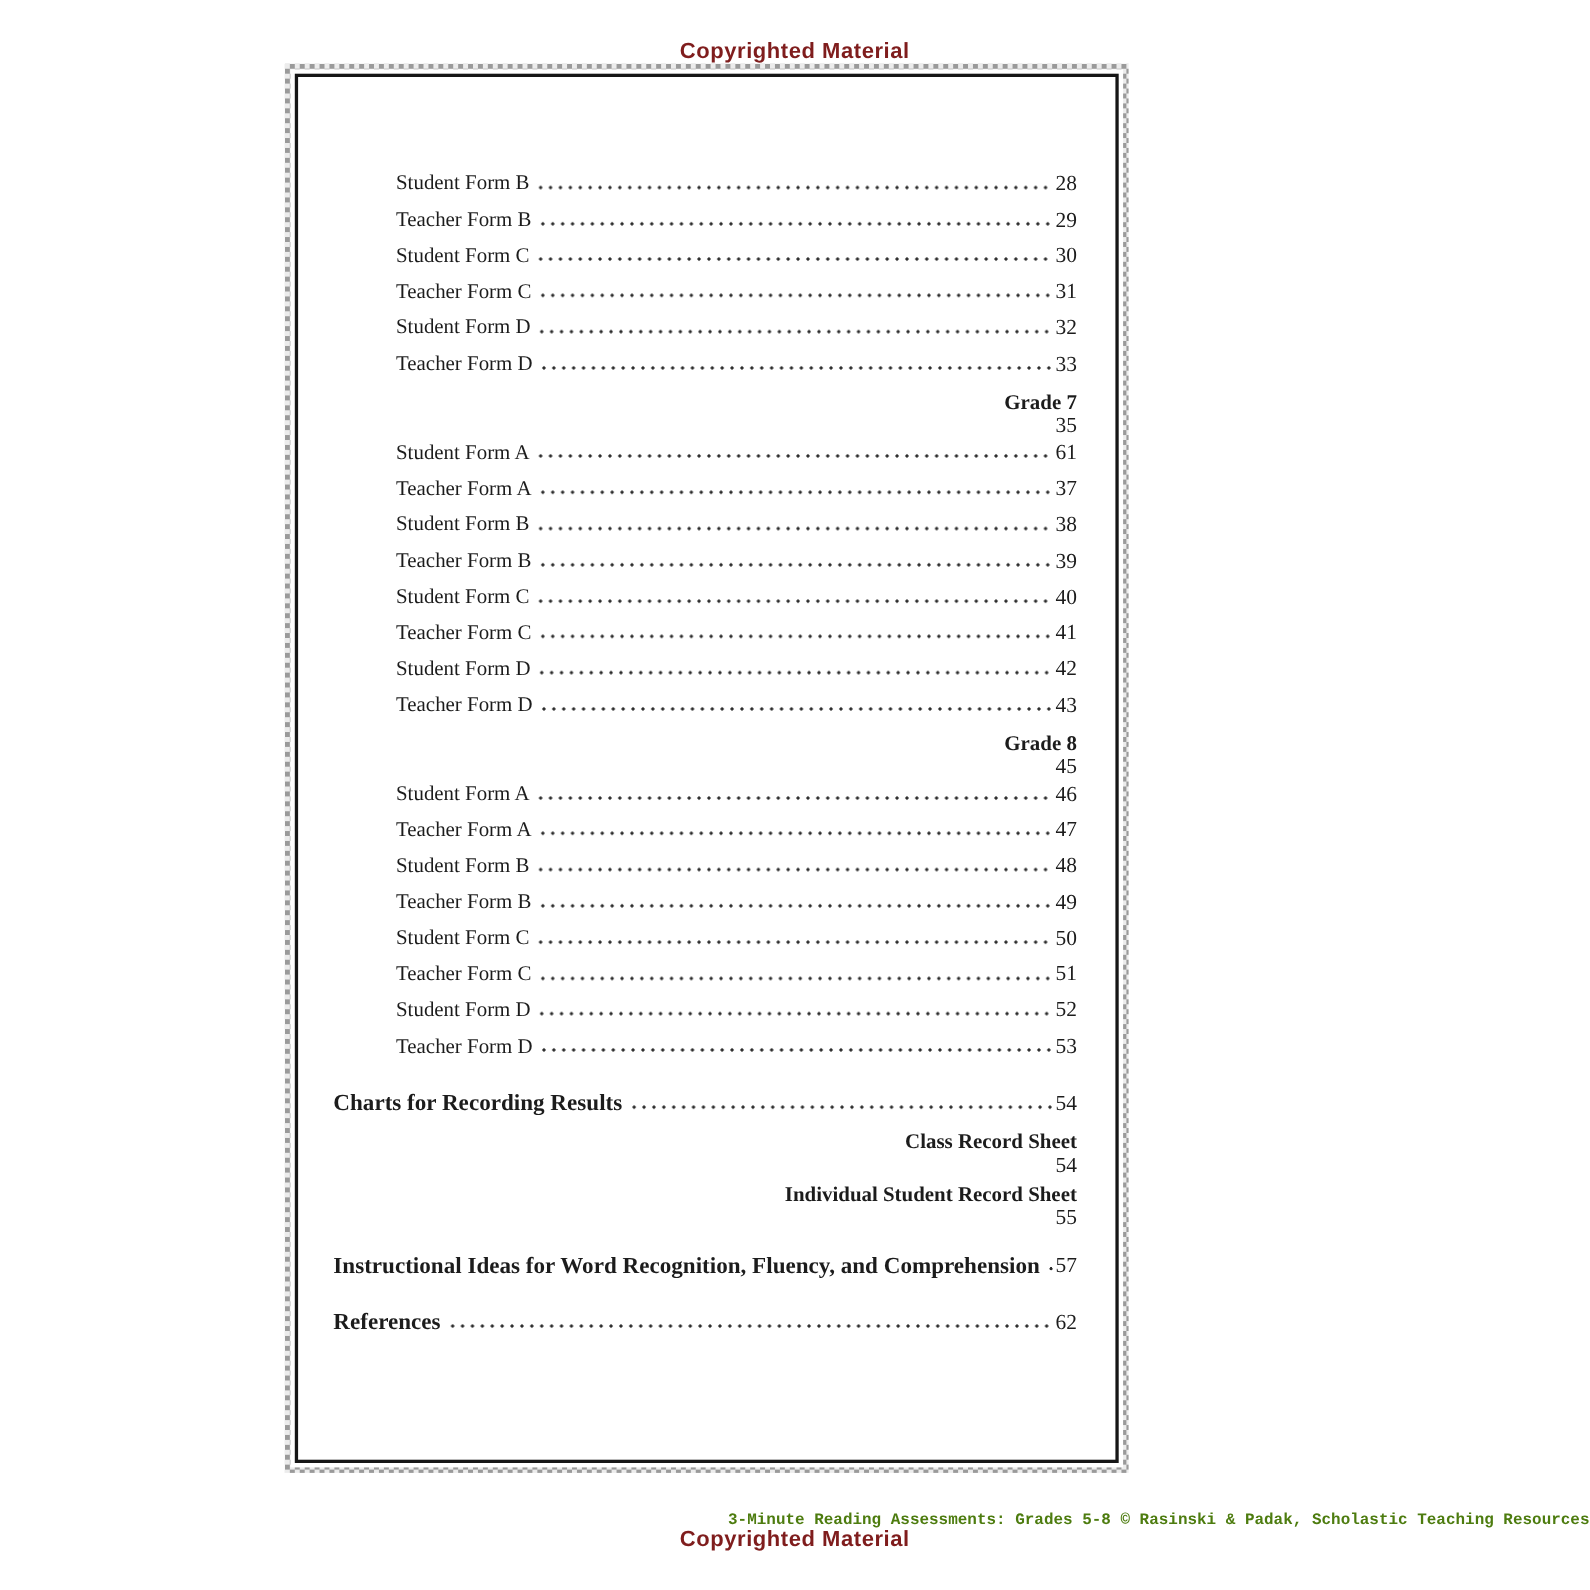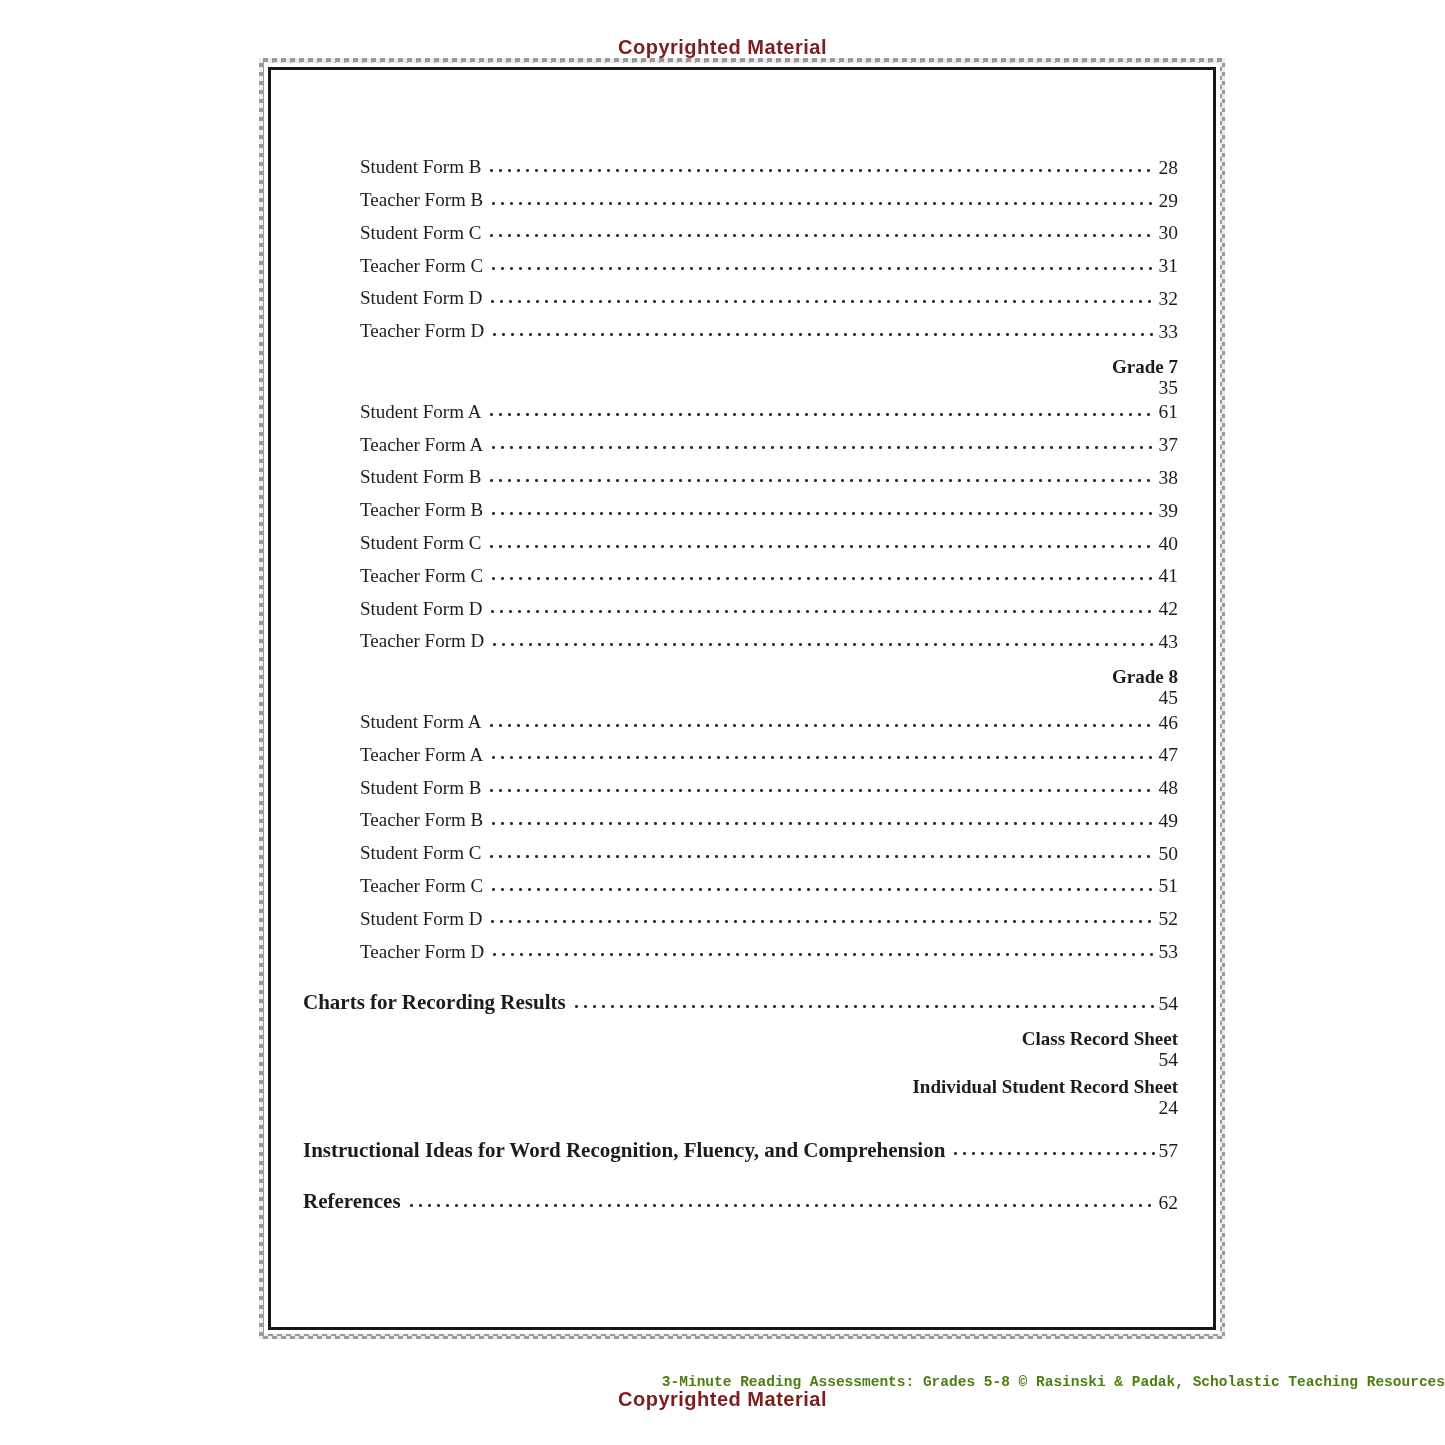--- a/index.html
+++ b/index.html
@@ -20,21 +20,21 @@
   .watermark.bottom { top:1388px; }
   .footer-credit {
     position:absolute; left:0; width:100%; top:1374px;
     text-align:right;
     font-family:Liberation Mono, monospace;
     font-weight:bold; font-size:14.5px; color:#4d7c0f;
   }
   
   .frame {
     position:absolute; left:259px; top:58px;
-    width:966px; height:1281px;
+    width:767px; height:1281px;
     box-sizing:border-box; padding:5px;
     background:repeating-conic-gradient(#9a9a9a 0% 25%, #ececec 0% 50%) 0 0 / 9px 9px;
   }
   .frame-gap {
     width:100%; height:100%;
     box-sizing:border-box; padding:4px;
     background:#ffffff;
   }
   .page {
     width:100%; height:100%;
@@ -198,21 +198,21 @@
             <span class="pg">54</span>
           </div>
           <div class="row lvl1">
             <span class="lbl">Class Record Sheet</span>
             <span class="dots"></span>
             <span class="pg">54</span>
           </div>
           <div class="row lvl1">
             <span class="lbl">Individual Student Record Sheet</span>
             <span class="dots"></span>
-            <span class="pg">24</span>
+            <span class="pg">55</span>
           </div>
           <div class="row lvl0">
             <span class="lbl">Instructional Ideas for Word Recognition, Fluency, and Comprehension</span>
             <span class="dots"></span>
             <span class="pg">57</span>
           </div>
           <div class="row lvl0">
             <span class="lbl">References</span>
             <span class="dots"></span>
             <span class="pg">62</span>

